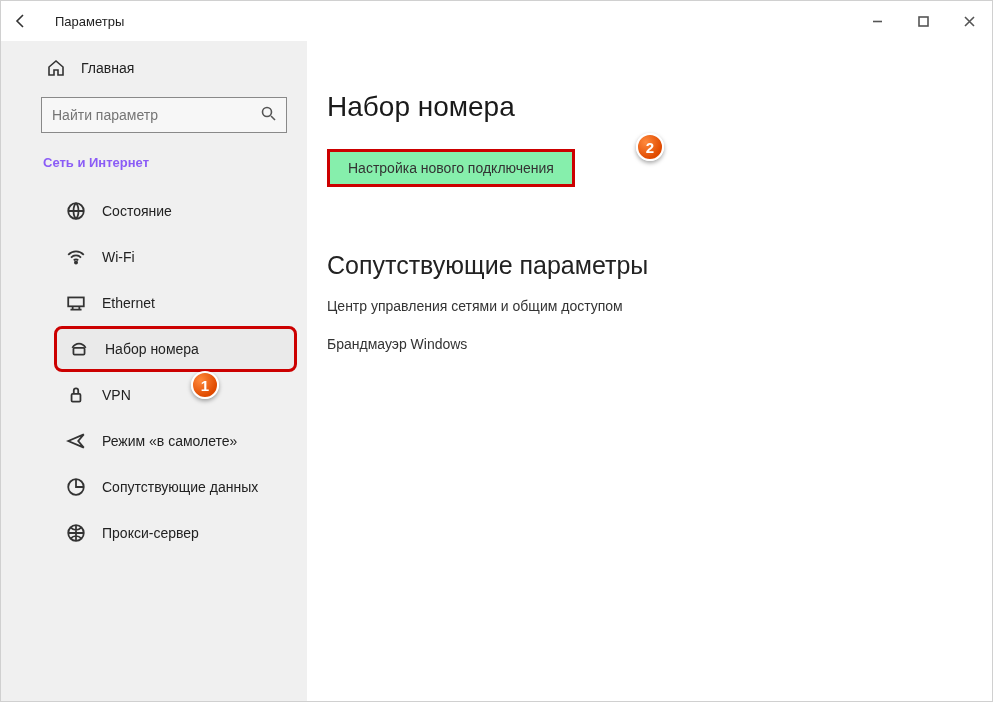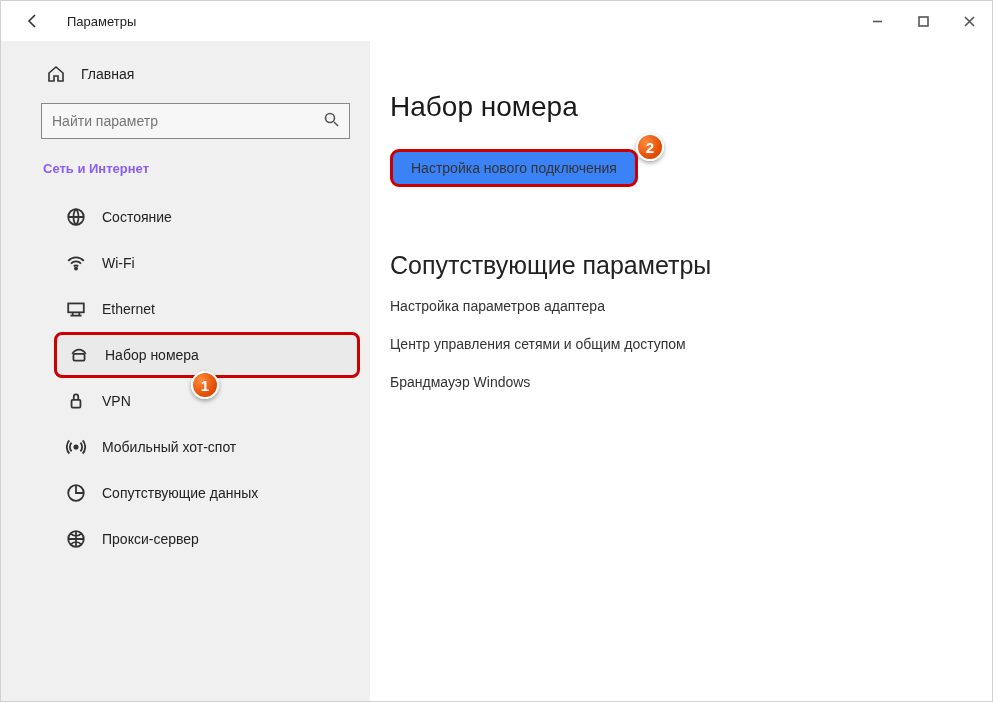--- a/index.html
+++ b/index.html
@@ -7,38 +7,38 @@
 .window {
   width: 993px; height: 702px;
   border: 1px solid #d0d0d0;
   display: flex; flex-direction: column;
   background: #ffffff;
   position: relative;
 }
 .titlebar {
   height: 40px;
   display: flex; align-items: center;
-  padding-left: 16px;
+  padding-left: 4px;
 }
 .back-btn {
   width: 32px; height: 32px;
   display: inline-flex; align-items: center; justify-content: center;
   color: #333;
   cursor: pointer;
 }
 .back-btn svg { width: 16px; height: 16px; }
 .app-title { font-size: 13px; color: #222; margin-left: 18px; }
 .win-controls { position: absolute; right: 0; top: 0; display: flex; }
 .win-ctrl { width: 46px; height: 40px; display: inline-flex; align-items: center; justify-content: center; color: #555; cursor: pointer; }
 .win-ctrl svg { width: 11px; height: 11px; }
 
 .body-area { flex: 1; display: flex; }
 .sidebar {
-  width: 369px; background: #f0f0f0;
-  padding-top: 14px;
+  width: 306px; background: #f0f0f0;
+  padding-top: 8px;
   display: flex; flex-direction: column;
 }
 .home-row {
   display: flex; align-items: center;
   padding: 10px 0 10px 46px;
   gap: 16px;
   cursor: pointer;
 }
 .home-row .icon-slot { width: 18px; display: flex; align-items: center; justify-content: center; color: #333; }
 .home-row span.label { font-size: 14px; color: #222; }
@@ -81,24 +81,24 @@
 .content {
   flex: 1; padding: 50px 40px 0 20px;
   position: relative;
 }
 .page-title { font-size: 28px; font-weight: 400; color: #1a1a1a; margin-bottom: 26px; }
 .action-btn {
   display: inline-flex; align-items: center;
   height: 38px;
   padding: 0 18px;
   border: 3px solid #cc0000;
-  border-radius: 9px;
+  border-radius: 0;
   font-size: 14px;
   color: #333;
-  background: #3b82f6;
+  background: #86efac;
   cursor: pointer;
   min-width: 246px;
 }
 .section-title { font-size: 25px; font-weight: 400; color: #222; margin-top: 64px; margin-bottom: 18px; }
 .link-item {
   display: block;
   font-size: 14px;
   color: #333;
   margin-bottom: 22px;
   cursor: pointer;
@@ -217,30 +217,29 @@
         <div class="nav-item">
           <span class="icon-slot">
             <svg viewBox="0 0 18 18">
                 <rect x="5" y="8" width="8" height="7" rx="1"></rect>
                 <path d="M7 8V5a2 2 0 0 1 4 0v3"></path>
               </svg>
           </span>
           <span class="nav-label">VPN</span>
         </div>
 
-
-        <div class="nav-item">
-          <span class="icon-slot">
-            <svg viewBox="0 0 18 18">
-                <circle cx="9" cy="9" r="1.5" fill="currentColor"></circle>
-                <path d="M5 5c-2 2-2 6 0 8M13 5c2 2 2 6 0 8M3 3c-3 3-3 9 0 12M15 3c3 3 3 9 0 12"></path>
-              </svg>
-          </span>
-          <span class="nav-label">Мобильный хот-спот</span>
-        </div>
+        <div class="nav-item">
+          <span class="icon-slot">
+            <svg viewBox="0 0 18 18">
+                <path d="M2 9l14-6-5 6 5 6-14-6z"></path>
+              </svg>
+          </span>
+          <span class="nav-label">Режим «в самолете»</span>
+        </div>
+
 
         <div class="nav-item">
           <span class="icon-slot">
             <svg viewBox="0 0 18 18">
                 <circle cx="9" cy="9" r="7"></circle>
                 <path d="M9 2v7h7"></path>
               </svg>
           </span>
           <span class="nav-label">Сопутствующие данных</span>
         </div>
@@ -258,21 +257,20 @@
       </div>
     </div>
 
     <div class="content">
       <div class="page-title">Набор номера</div>
 
       <div class="action-btn">Настройка нового подключения</div>
 
       <div class="section-title">Сопутствующие параметры</div>
 
-      <a class="link-item">Настройка параметров адаптера</a>
       <a class="link-item">Центр управления сетями и общим доступом</a>
       <a class="link-item">Брандмауэр Windows</a>
     </div>
 
   </div>
 
   <div class="badge badge-1">1</div>
   <div class="badge badge-2">2</div>
 
 </div>

